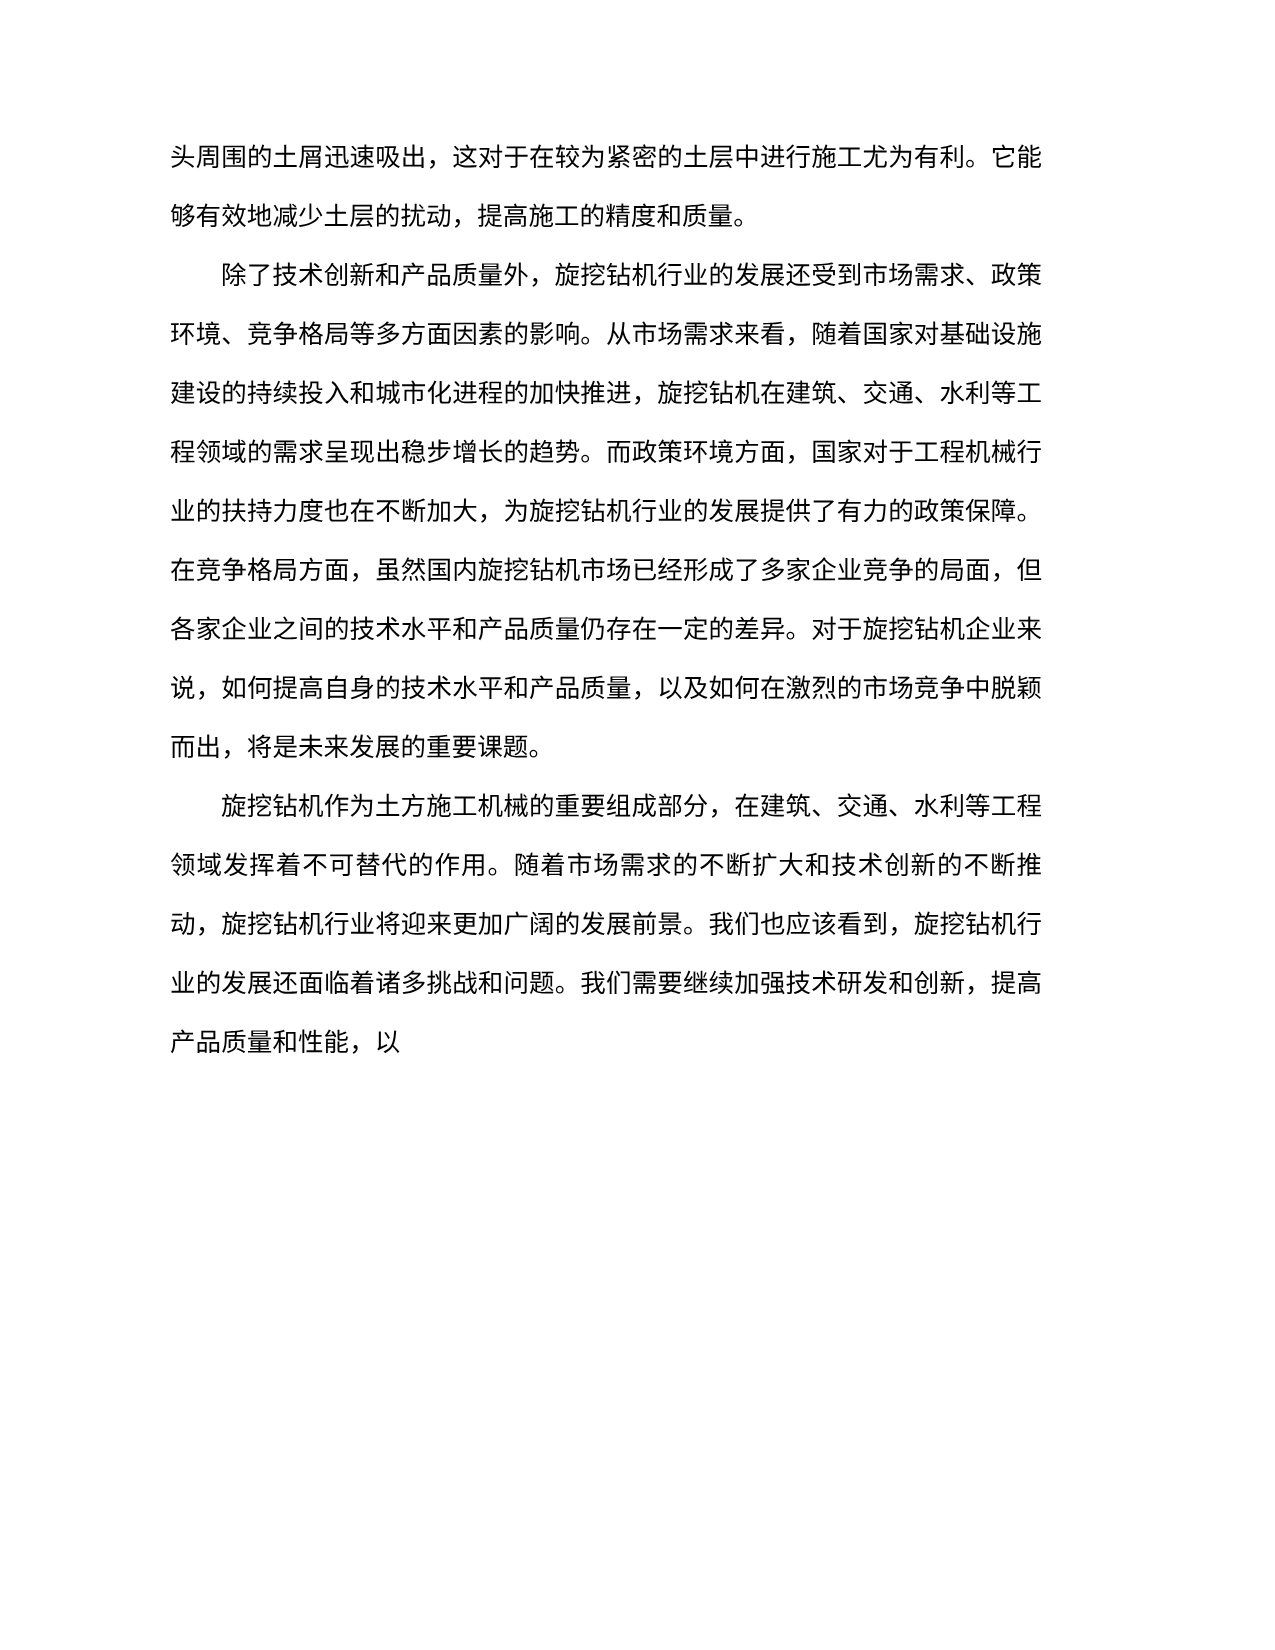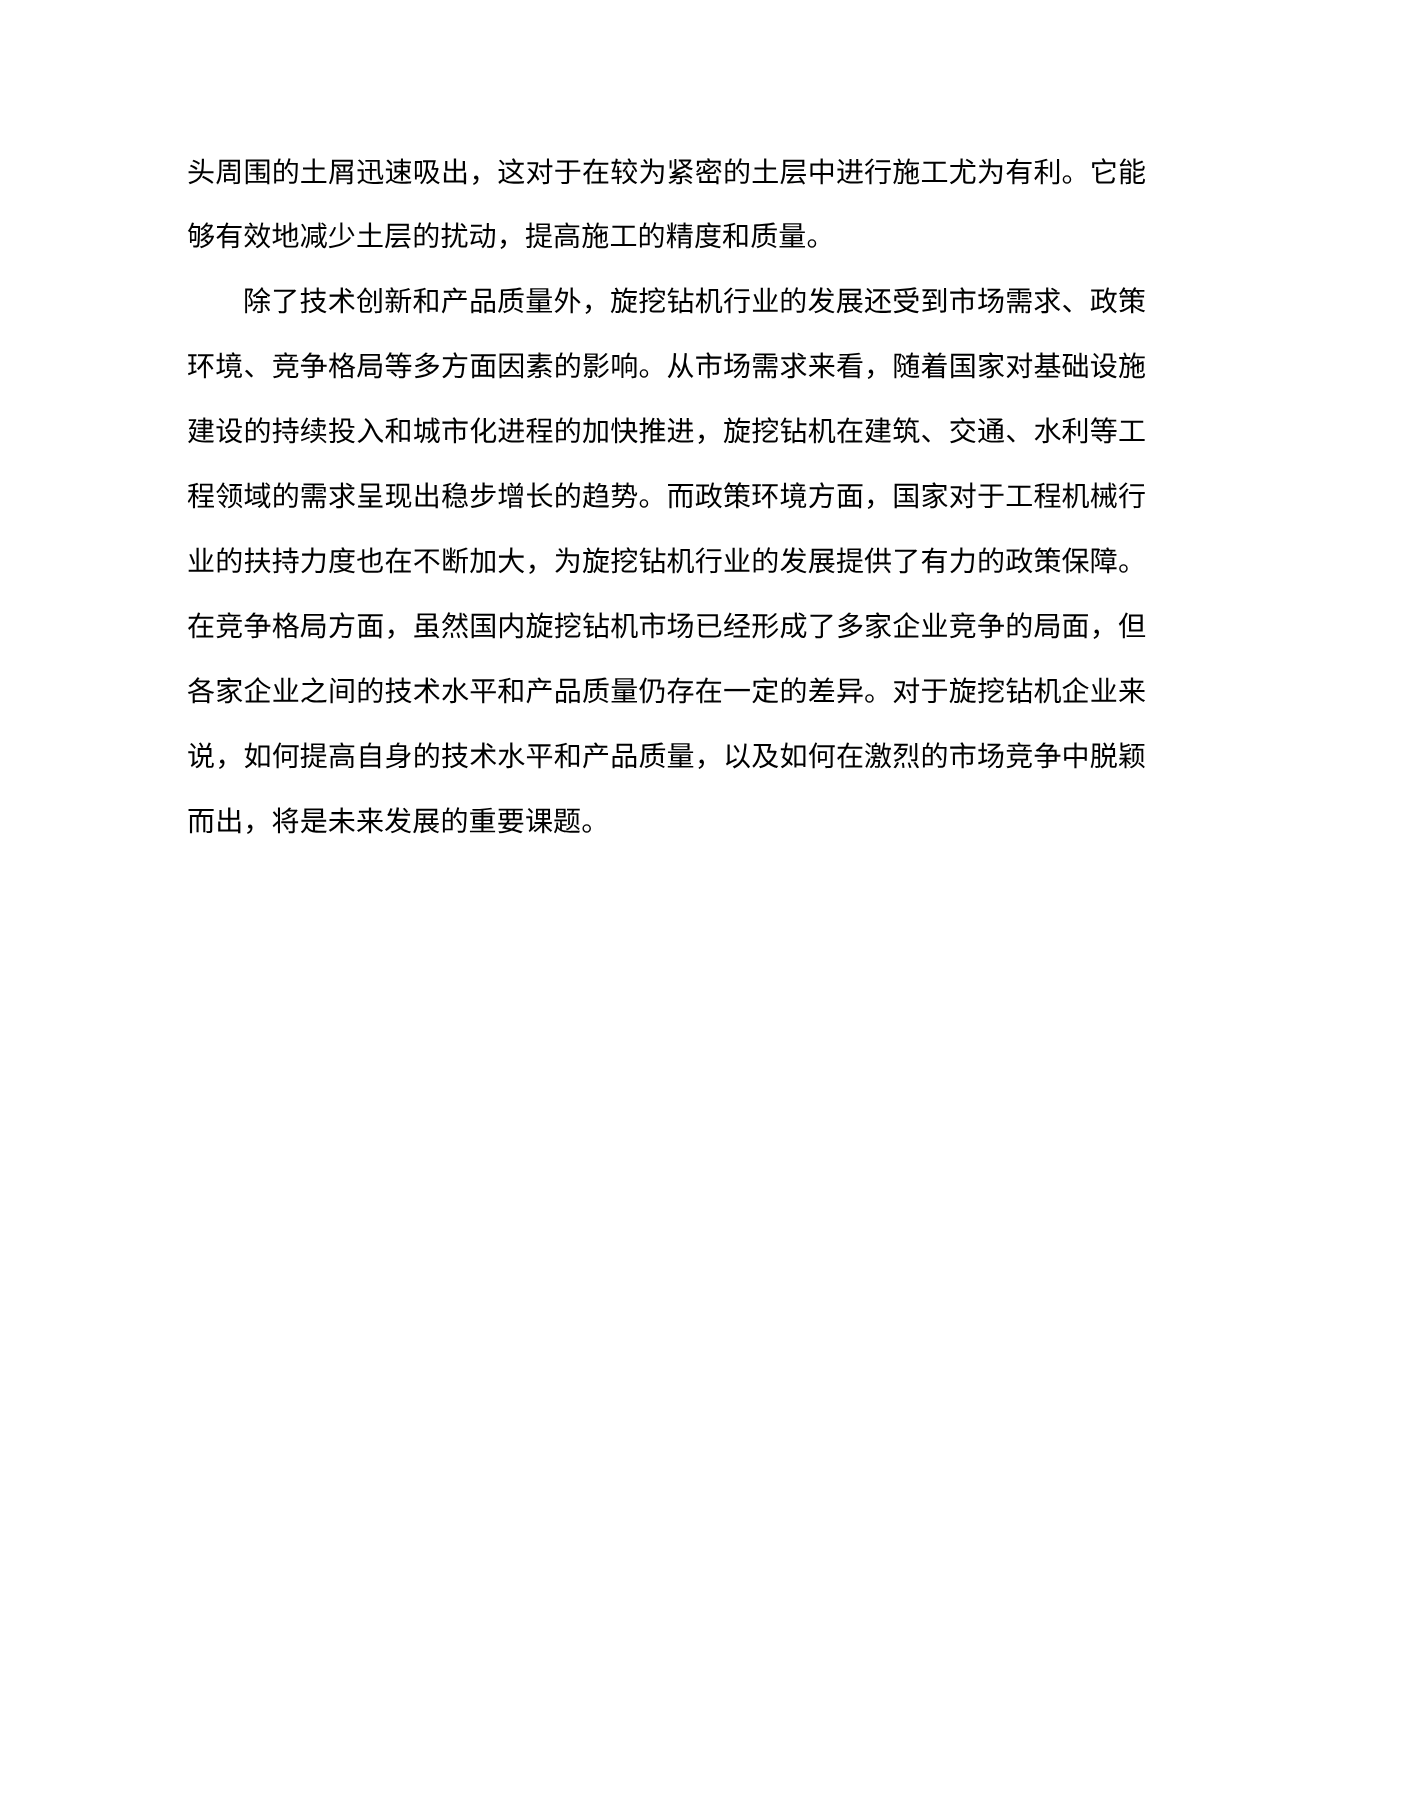--- a/index.html
+++ b/index.html
@@ -57,15 +57,16 @@
 <body>
 
 <div class="page">
   <div class="text-body">
 
     <p class="para">头周围的土屑迅速吸出，这对于在较为紧密的土层中进行施工尤为有利。它能够有效地减少土层的扰动，提高施工的精度和质量。</p>
 
 
     <p class="para indent">除了技术创新和产品质量外，旋挖钻机行业的发展还受到市场需求、政策环境、竞争格局等多方面因素的影响。从市场需求来看，随着国家对基础设施建设的持续投入和城市化进程的加快推进，旋挖钻机在建筑、交通、水利等工程领域的需求呈现出稳步增长的趋势。而政策环境方面，国家对于工程机械行业的扶持力度也在不断加大，为旋挖钻机行业的发展提供了有力的政策保障。在竞争格局方面，虽然国内旋挖钻机市场已经形成了多家企业竞争的局面，但各家企业之间的技术水平和产品质量仍存在一定的差异。对于旋挖钻机企业来说，如何提高自身的技术水平和产品质量，以及如何在激烈的市场竞争中脱颖而出，将是未来发展的重要课题。</p>
 
+    <p class="para indent last">旋挖钻机作为土方施工机械的重要组成部分，在建筑、交通、水利等工程领域发挥着不可替代的作用。随着市场需求的不断扩大和技术创新的不断推动，旋挖钻机行业将迎来更加广阔的发展前景。我们也应该看到，旋挖钻机行业的发展还面临着诸多挑战和问题。我们需要继续加强技术研发和创新，提高产品质量和性能，以</p>
 
   </div>
 </div>
 
 </body></html>

